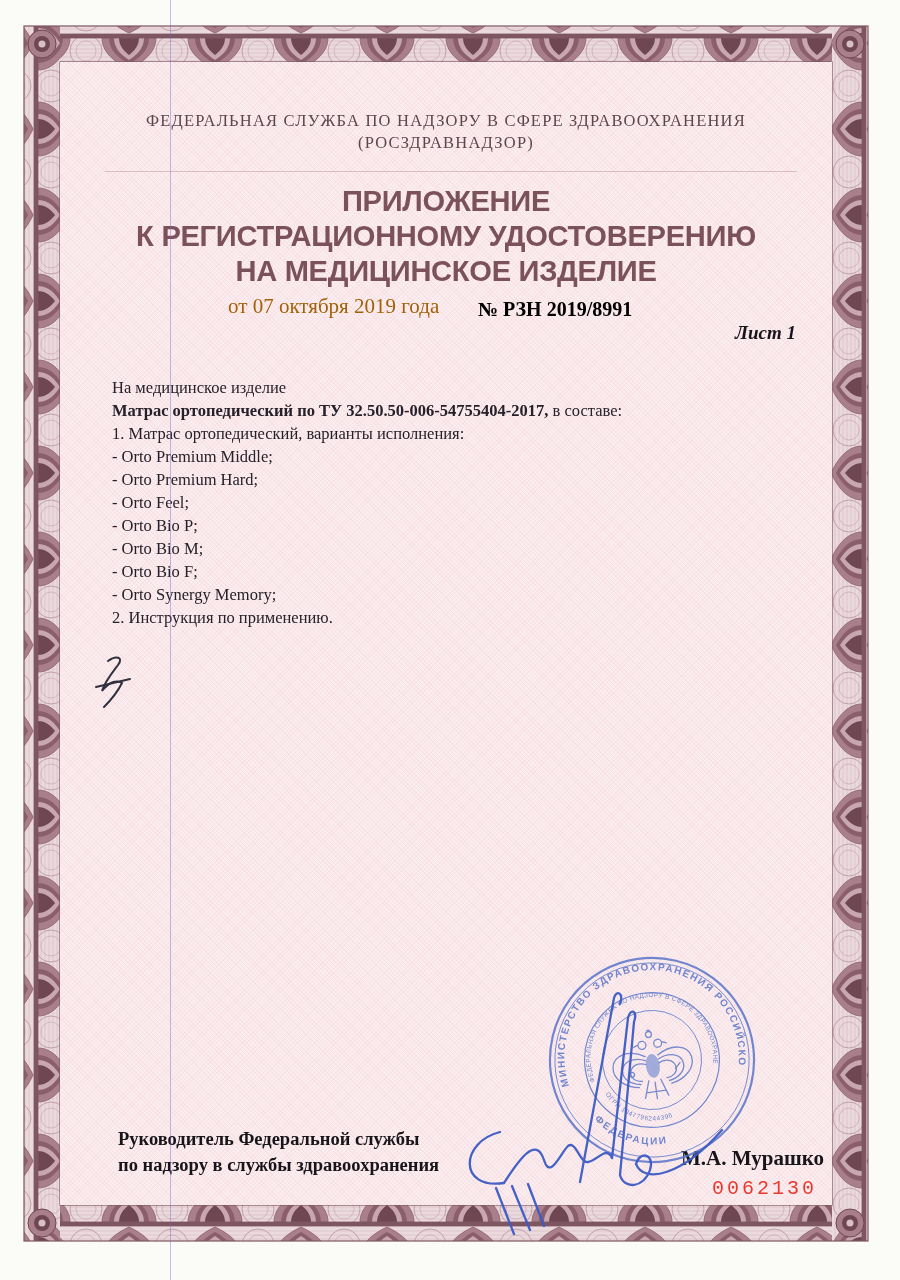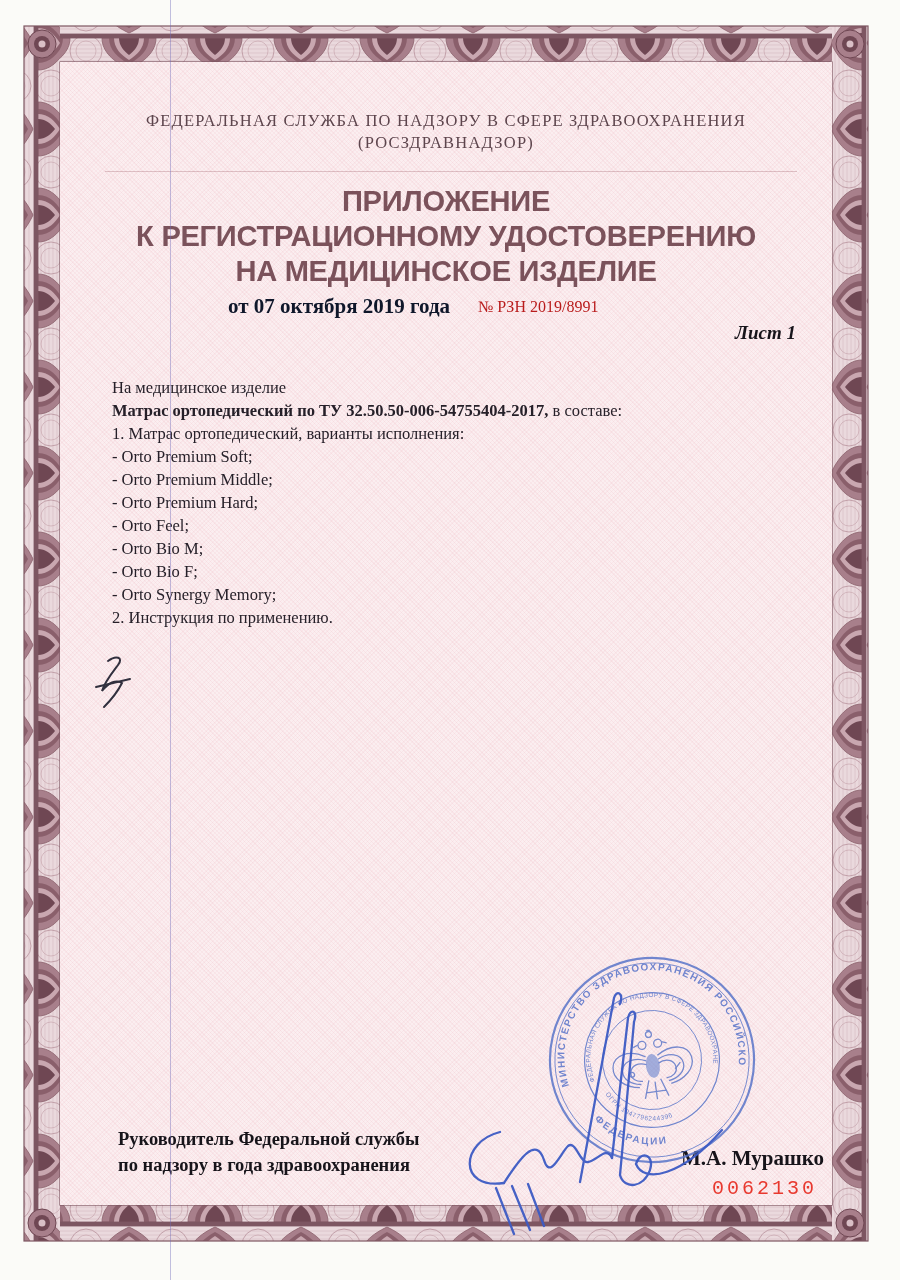--- a/index.html
+++ b/index.html
@@ -29,22 +29,22 @@
     left:60px;top:110px;width:772px;text-align:center;
     color:#5d454d;font-size:16.5px;letter-spacing:1.2px;line-height:22px;
     font-family:"Liberation Serif", serif;
   }
   .doc-title{
     left:60px;top:183px;width:772px;text-align:center;
     color:#7b525b;font-weight:bold;font-size:30px;line-height:35px;
     font-family:"Liberation Sans", sans-serif;
     transform:scaleX(.97);letter-spacing:-.3px;
   }
-  .doc-date{left:228px;top:294px;font-size:21px;font-weight:bold;color:#0f172a;}
-  .doc-number{left:478px;top:298px;font-size:16px;font-weight:normal;color:#b91c1c;}
+  .doc-date{left:228px;top:294px;font-size:21px;font-weight:normal;color:#a16207;}
+  .doc-number{left:478px;top:298px;font-size:20px;font-weight:bold;color:#000000;}
   .sheet-no{left:735px;top:322px;font-size:19px;font-weight:bold;color:#17141a;font-style:italic;}
   .body-block{
     left:112px;top:376px;width:620px;
     font-size:16.5px;line-height:23px;color:#262029;
     font-family:"Liberation Serif", serif;
   }
   .body-block .line{white-space:pre;}
   .bold{font-weight:bold;}
   .sig-title{
     left:112px;top:1126px;font-size:18.5px;font-weight:bold;
@@ -138,24 +138,24 @@
 
 <div class="txt doc-date">от  07 октября 2019 года</div>
 <div class="txt doc-number">№   РЗН 2019/8991</div>
 <div class="txt sheet-no">Лист  1</div>
 
 <div class="txt body-block">
   <div class="line">На медицинское изделие</div>
   <div class="line"><span class="bold">Матрас ортопедический по ТУ 32.50.50-006-54755404-2017,</span><span> в составе:</span></div>
   <div class="line">1. Матрас ортопедический, варианты исполнения:</div>
   <div>
-      <div class="line">- Orto Premium Soft;</div>
       <div class="line">- Orto Premium Middle;</div>
       <div class="line">- Orto Premium Hard;</div>
       <div class="line">- Orto Feel;</div>
+      <div class="line">- Orto Bio P;</div>
       <div class="line">- Orto Bio M;</div>
       <div class="line">- Orto Bio F;</div>
       <div class="line">- Orto Synergy Memory;</div>
     </div>
   <div class="line">2. Инструкция по применению.</div>
 </div>
 
 <svg class="zmark" width="52" height="58" viewBox="0 0 52 58">
   <path d="M14 8 C22 2 30 4 24 12 C18 20 10 30 8 38 C14 30 22 26 28 30 C24 38 16 48 10 54" fill="none" stroke="#31303e" stroke-width="2" stroke-linecap="round"></path>
   <path d="M2 34 L36 26" fill="none" stroke="#31303e" stroke-width="2" stroke-linecap="round"></path>
@@ -213,16 +213,16 @@
     <path d="M74 233 C90 208 106 186 114 210 C120 230 130 204 138 196 C146 190 150 214 158 212 C168 210 176 196 182 208"></path>
     <path d="M182 208 L198 68 C200 58 208 60 204 72 L190 225"></path>
     <path d="M150 232 L184 48 C186 40 194 42 190 54"></path>
     <path d="M190 225 C194 240 214 238 220 220 C225 204 210 200 206 214 C214 234 252 226 292 180"></path>
     <path d="M66 238 L84 284 M82 236 L100 280 M98 234 L114 276"></path>
   </g>
 </svg>
 
 <div class="txt sig-title">
   <div>Руководитель Федеральной службы</div>
-  <div>по надзору в года здравоохранения</div>
+  <div>по надзору в службы здравоохранения</div>
 </div>
 <div class="txt sig-name">М.А. Мурашко</div>
 <div class="txt serial">0062130</div>
 
 </body></html>

